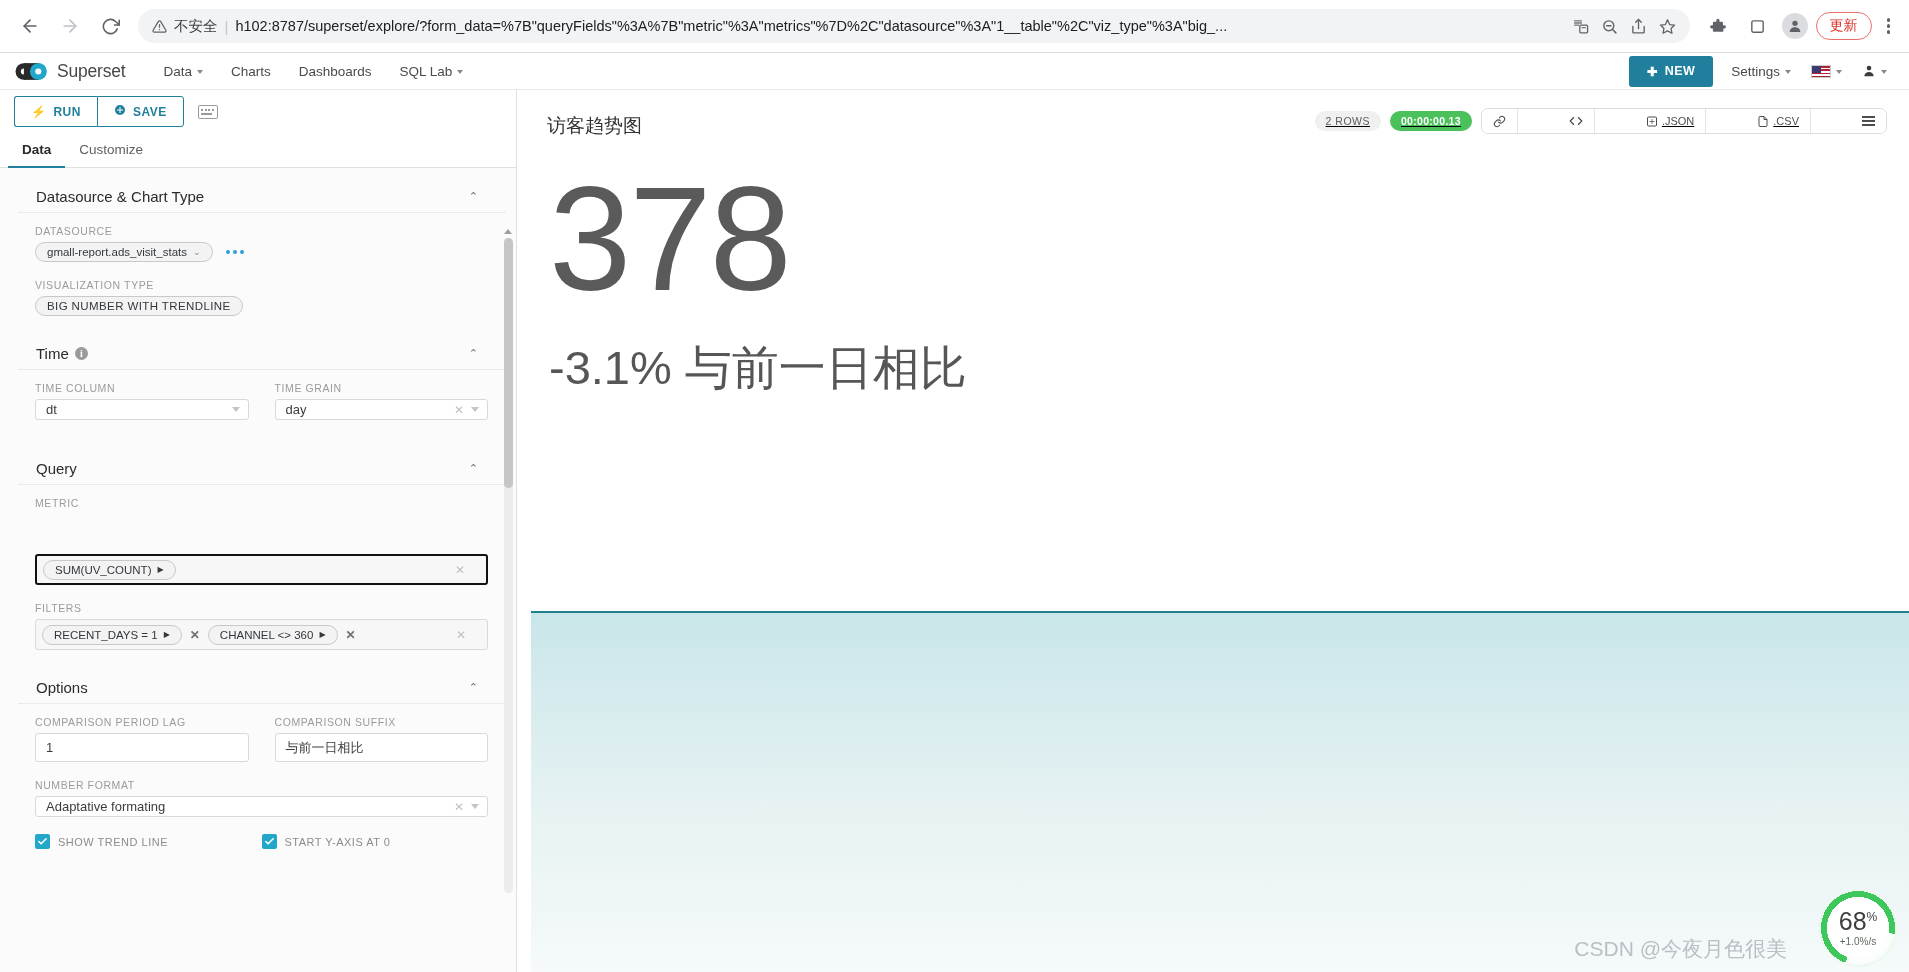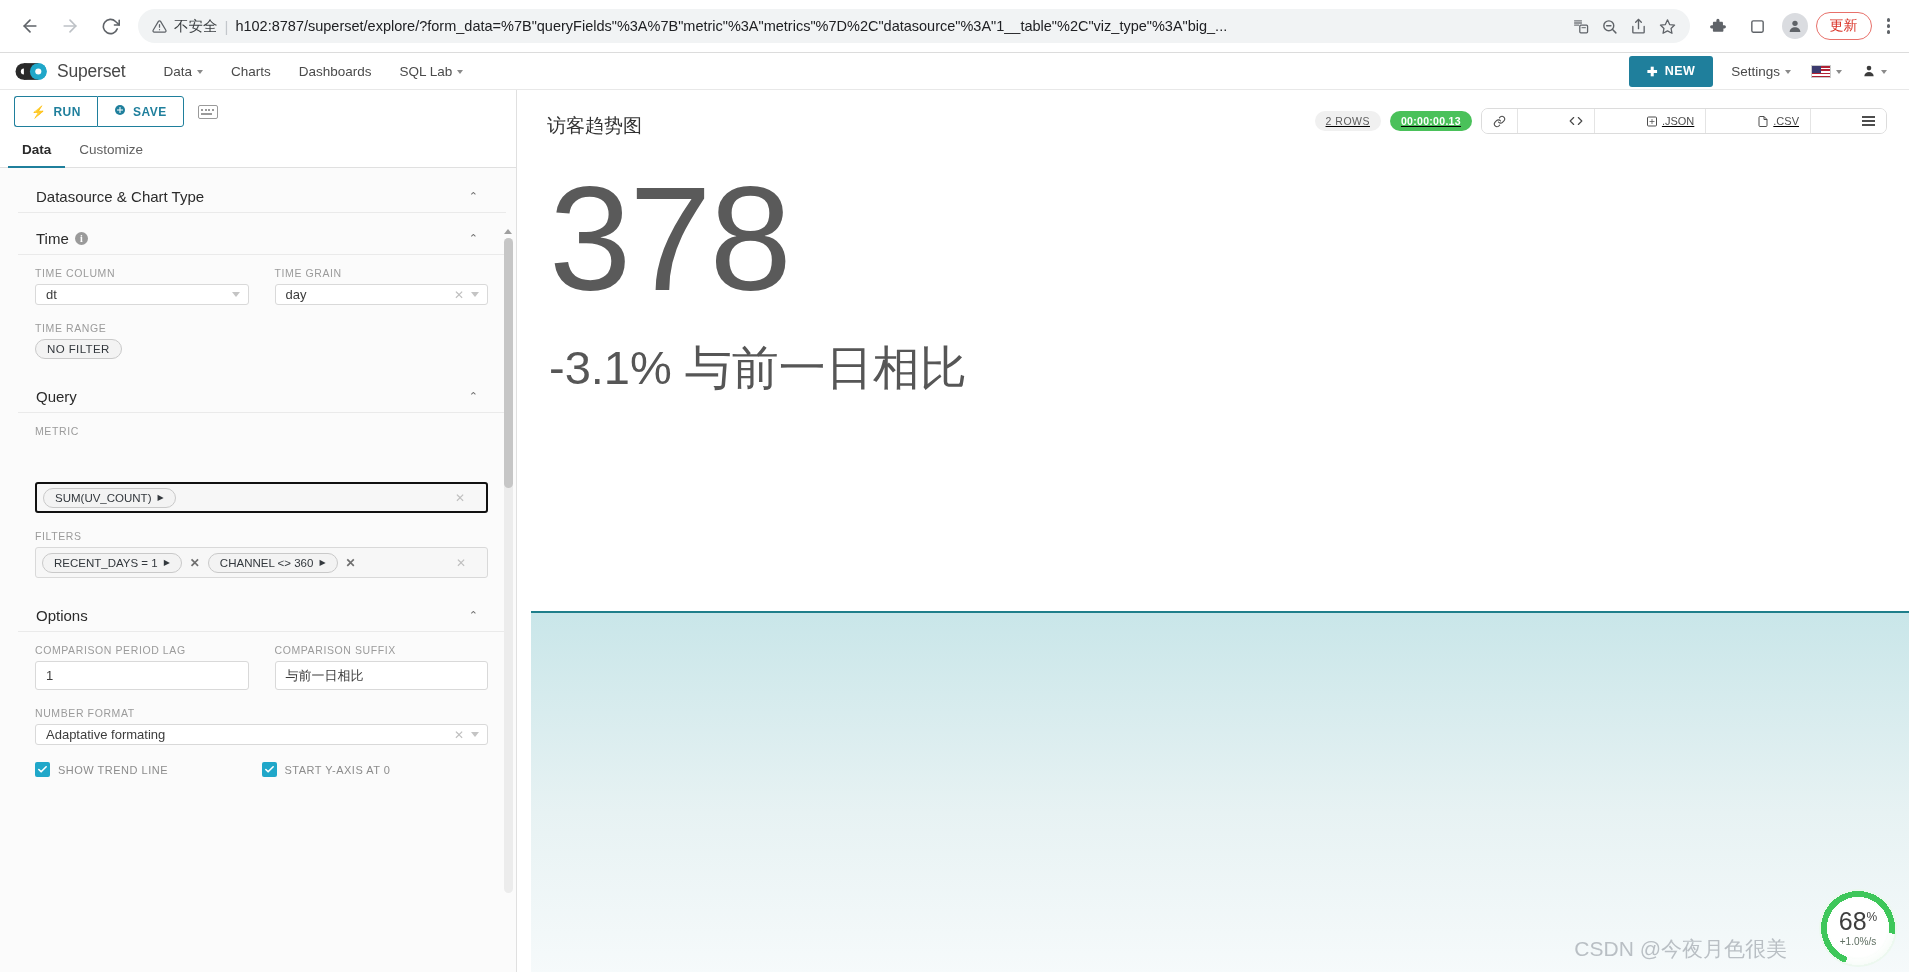--- a/index.html
+++ b/index.html
@@ -461,20 +461,38 @@
       </div>
     </div>
 
     <div class="ctrl-scroll">
       <div class="ctrl-inner">
 
         <div class="sec-head first">
           <div class="sec-title">Datasource &amp; Chart Type</div>
           <div class="chev">⌃</div>
         </div>
+        <div class="sec-body">
+          <div class="fld">
+            <div class="fld-label">DATASOURCE</div>
+            <span class="pill">
+              <span>gmall-report.ads_visit_stats</span>
+              <span style="font-size:9px;color:#8a8a8a;">⌄</span>
+            </span>
+            <span class="dots">
+                <i></i>
+                <i></i>
+                <i></i>
+              </span>
+          </div>
+          <div class="fld">
+            <div class="fld-label">VISUALIZATION TYPE</div>
+            <span class="pill caps">BIG NUMBER WITH TRENDLINE</span>
+          </div>
+        </div>
 
         <div class="sec-head">
           <div class="sec-title">
             <span>Time</span>
             <span class="info-ico">i</span>
           </div>
           <div class="chev">⌃</div>
         </div>
         <div class="sec-body">
           <div class="two-col">
@@ -486,24 +504,20 @@
               </div>
             </div>
             <div class="fld">
               <div class="fld-label">TIME GRAIN</div>
               <div class="sel">
                 <span class="val">day</span>
                 <span class="clr">✕</span>
                 <span class="arw"></span>
               </div>
             </div>
-          </div>
-          <div class="fld">
-            <div class="fld-label">TIME RANGE</div>
-            <span class="pill caps">NO FILTER</span>
           </div>
         </div>
 
         <div class="sec-head">
           <div class="sec-title">Query</div>
           <div class="chev">⌃</div>
         </div>
         <div class="sec-body">
           <div class="fld">
             <div class="fld-label">METRIC</div>

